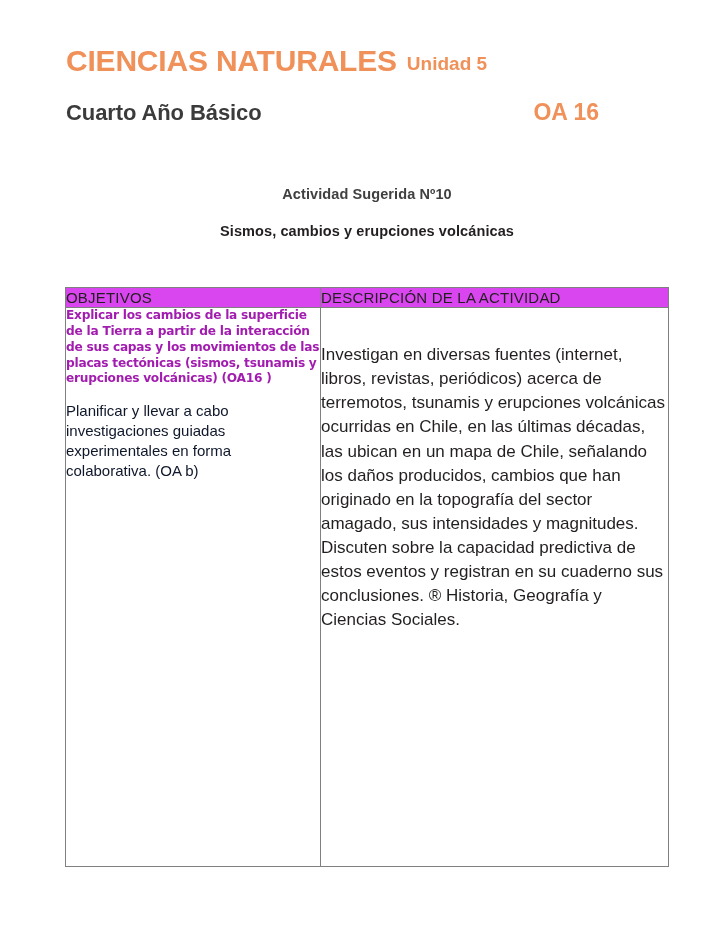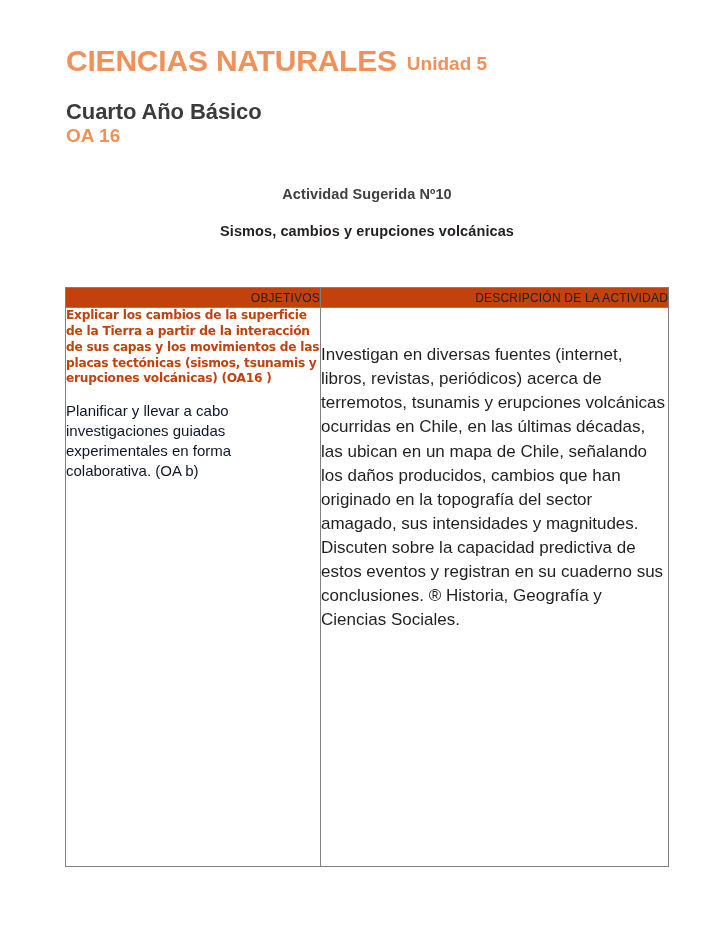--- a/index.html
+++ b/index.html
@@ -53,33 +53,32 @@
     position: relative;
     top: -1px;
   }
 
   .subtitle-line {
     display: flex;
     align-items: baseline;
     justify-content: space-between;
     margin-top: 21px;
     width: 533px;
-    flex-direction: column;
   }
   .grade-label {
     font-family: "Liberation Sans", sans-serif;
     font-weight: bold;
     font-size: 22px;
     color: #3b3b3b;
     letter-spacing: -0.1px;
   }
   .oa-label {
     font-family: "Liberation Sans", sans-serif;
     font-weight: bold;
-    font-size: 19px;
+    font-size: 23px;
     color: #f0915a;
   }
 
   
   .activity-block {
     position: absolute;
     left: 66px;
     top: 186px;
     width: 602px;
     text-align: center;
@@ -113,45 +112,45 @@
   .activity-table td {
     border: 1px solid #808080;
     vertical-align: top;
     padding: 0;
   }
   .col-objetivos { width: 255px; }
   .col-descripcion { width: 348px; }
 
   .activity-table thead th {
     height: 19px;
-    text-align: right;
+    text-align: left;
     vertical-align: middle;
-    background: #c2410c;
+    background: #d946ef;
     font-family: "Liberation Sans", sans-serif;
     font-weight: normal;
-    font-size: 12px;
+    font-size: 15px;
     color: #231f20;
     letter-spacing: 0.2px;
   }
 
   .cell-objetivos {
     height: 558px;
     padding: 8px 8px 8px 8px;
   }
   .cell-descripcion {
     height: 558px;
     padding: 8px 10px 8px 10px;
   }
 
   .obj-main {
     font-family: "DejaVu Sans", sans-serif;
     font-weight: bold;
     font-size: 12.2px;
     line-height: 1.30;
-    color: #c2410c;
+    color: #a21caf;
     margin: 0;
     letter-spacing: -0.25px;
   }
   .obj-sub {
     font-family: "Liberation Sans", sans-serif;
     font-weight: normal;
     font-size: 15px;
     line-height: 1.33;
     color: #0f172a;
     margin: 14px 0 0 0;

